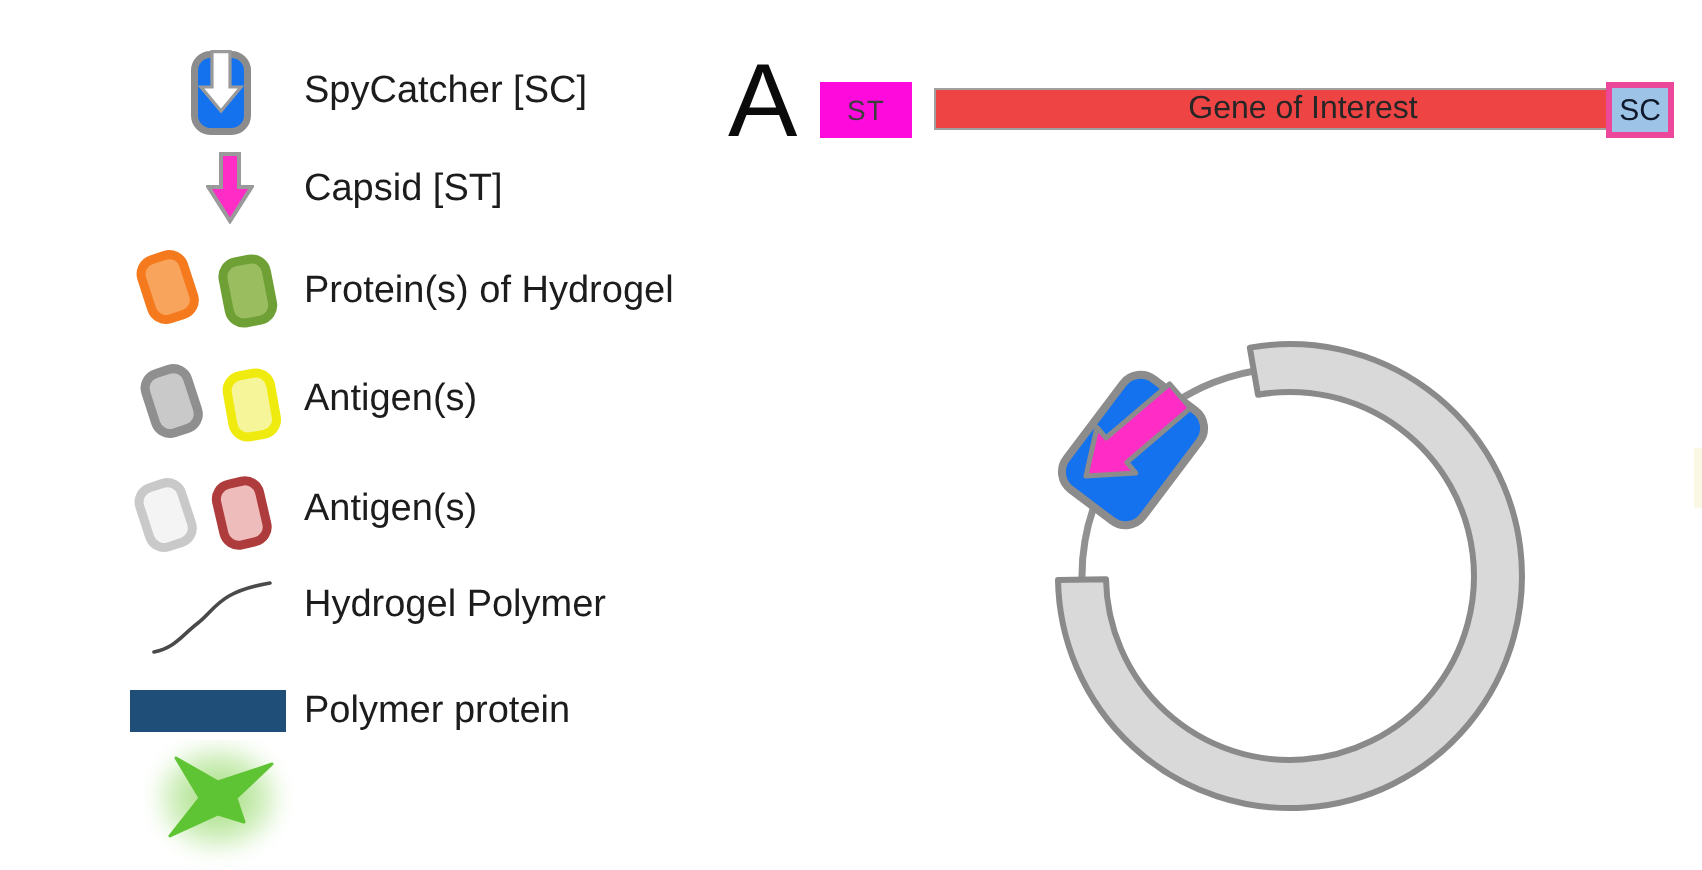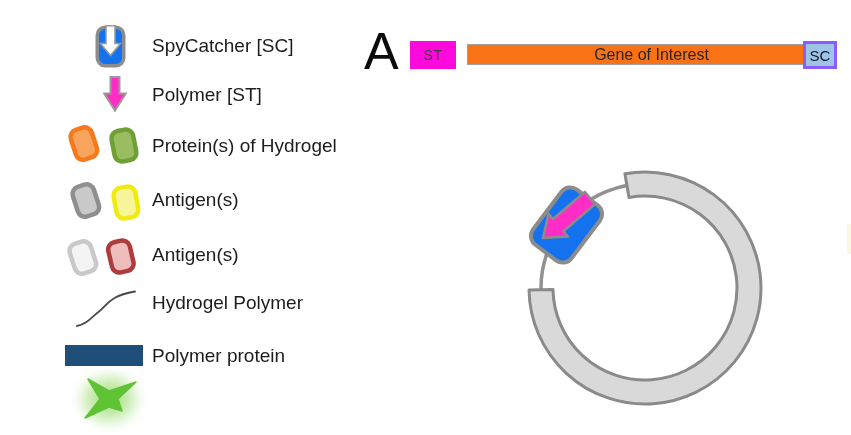--- a/index.html
+++ b/index.html
@@ -3,45 +3,45 @@
 <meta charset="utf-8">
 <style>
   html,body{margin:0;padding:0;background:#fff;}
   .canvas{position:relative;width:851px;height:435px;background:#ffffff;overflow:hidden;
           font-family:"Liberation Sans",sans-serif;}
   .abs{position:absolute;}
   .legend-label{position:absolute;left:152px;font-size:19px;line-height:22px;color:#1c1c1c;white-space:nowrap;}
   .panel-a-label{position:absolute;left:364px;top:24px;font-size:52px;line-height:54px;color:#0b0b0b;}
   .st-box{position:absolute;left:410px;top:41px;width:46px;height:28px;background:#FF0ADC;
           display:flex;align-items:center;justify-content:center;font-size:14px;color:#3d3d3d;letter-spacing:.5px;}
-  .gene-bar{position:absolute;left:467px;top:44px;width:369px;height:21px;background:#f97316;
+  .gene-bar{position:absolute;left:467px;top:44px;width:369px;height:21px;background:#ef4444;
             border:1px solid #A0A0A0;box-sizing:border-box;display:flex;align-items:center;justify-content:center;
             font-size:16px;color:#262626;}
   .sc-box{position:absolute;left:803px;top:41px;width:34px;height:28px;background:#9DC3E6;
-          border:3px solid #8b5cf6;box-sizing:border-box;display:flex;align-items:center;justify-content:center;
+          border:3px solid #ec4899;box-sizing:border-box;display:flex;align-items:center;justify-content:center;
           font-size:15px;color:#10182b;}
   .capsid-swatch{position:absolute;left:65px;top:345px;width:78px;height:21px;background:#1F4E79;}
   .edge-sliver{position:absolute;left:847px;top:224px;width:4px;height:30px;background:#F5F0CE;opacity:.55;}
   svg{display:block;}
 </style>
 </head>
 <body>
 
 <div class="canvas">
 
   <svg class="abs" style="left:95px;top:25px" width="31" height="43" viewBox="0 0 31 43">
     <rect x="2.25" y="2.25" width="26.5" height="38.5" rx="8" fill="#1572EE" stroke="#8C8C8C" stroke-width="3.5"></rect>
     <polygon points="11,0.8 11,18.5 5.5,18.5 15.5,30.5 25.5,18.5 20,18.5 20,0.8" fill="#ffffff" stroke="#9a9a9a" stroke-width="1.6"></polygon>
   </svg>
   <div class="legend-label" style="top:35px">SpyCatcher [SC]</div>
 
   <svg class="abs" style="left:103px;top:76px" width="24" height="36" viewBox="0 0 24 36">
     <polygon points="7.5,1 16.5,1 16.5,17.5 22.8,17.5 12,34.5 1.2,17.5 7.5,17.5" fill="#FF2DC6" stroke="#9a9a9a" stroke-width="2"></polygon>
   </svg>
-  <div class="legend-label" style="top:84px">Polymer [ST]</div>
+  <div class="legend-label" style="top:84px">Capsid [ST]</div>
 
   <svg class="abs" style="left:66px;top:122px" width="36" height="44" viewBox="0 0 36 44">
     <rect x="7" y="6" width="22" height="31" rx="7.5" fill="#F9A45C" stroke="#F5791D" stroke-width="4.5" transform="rotate(-18 18 22)"></rect>
   </svg>
   <svg class="abs" style="left:106px;top:124px" width="36" height="44" viewBox="0 0 36 44">
     <rect x="7" y="6" width="22" height="31" rx="7.5" fill="#9ABD60" stroke="#6FA036" stroke-width="4.5" transform="rotate(-11 18 22)"></rect>
   </svg>
   <div class="legend-label" style="top:135px">Protein(s) of Hydrogel</div>
 
   <svg class="abs" style="left:68px;top:179px" width="36" height="44" viewBox="0 0 36 44">

